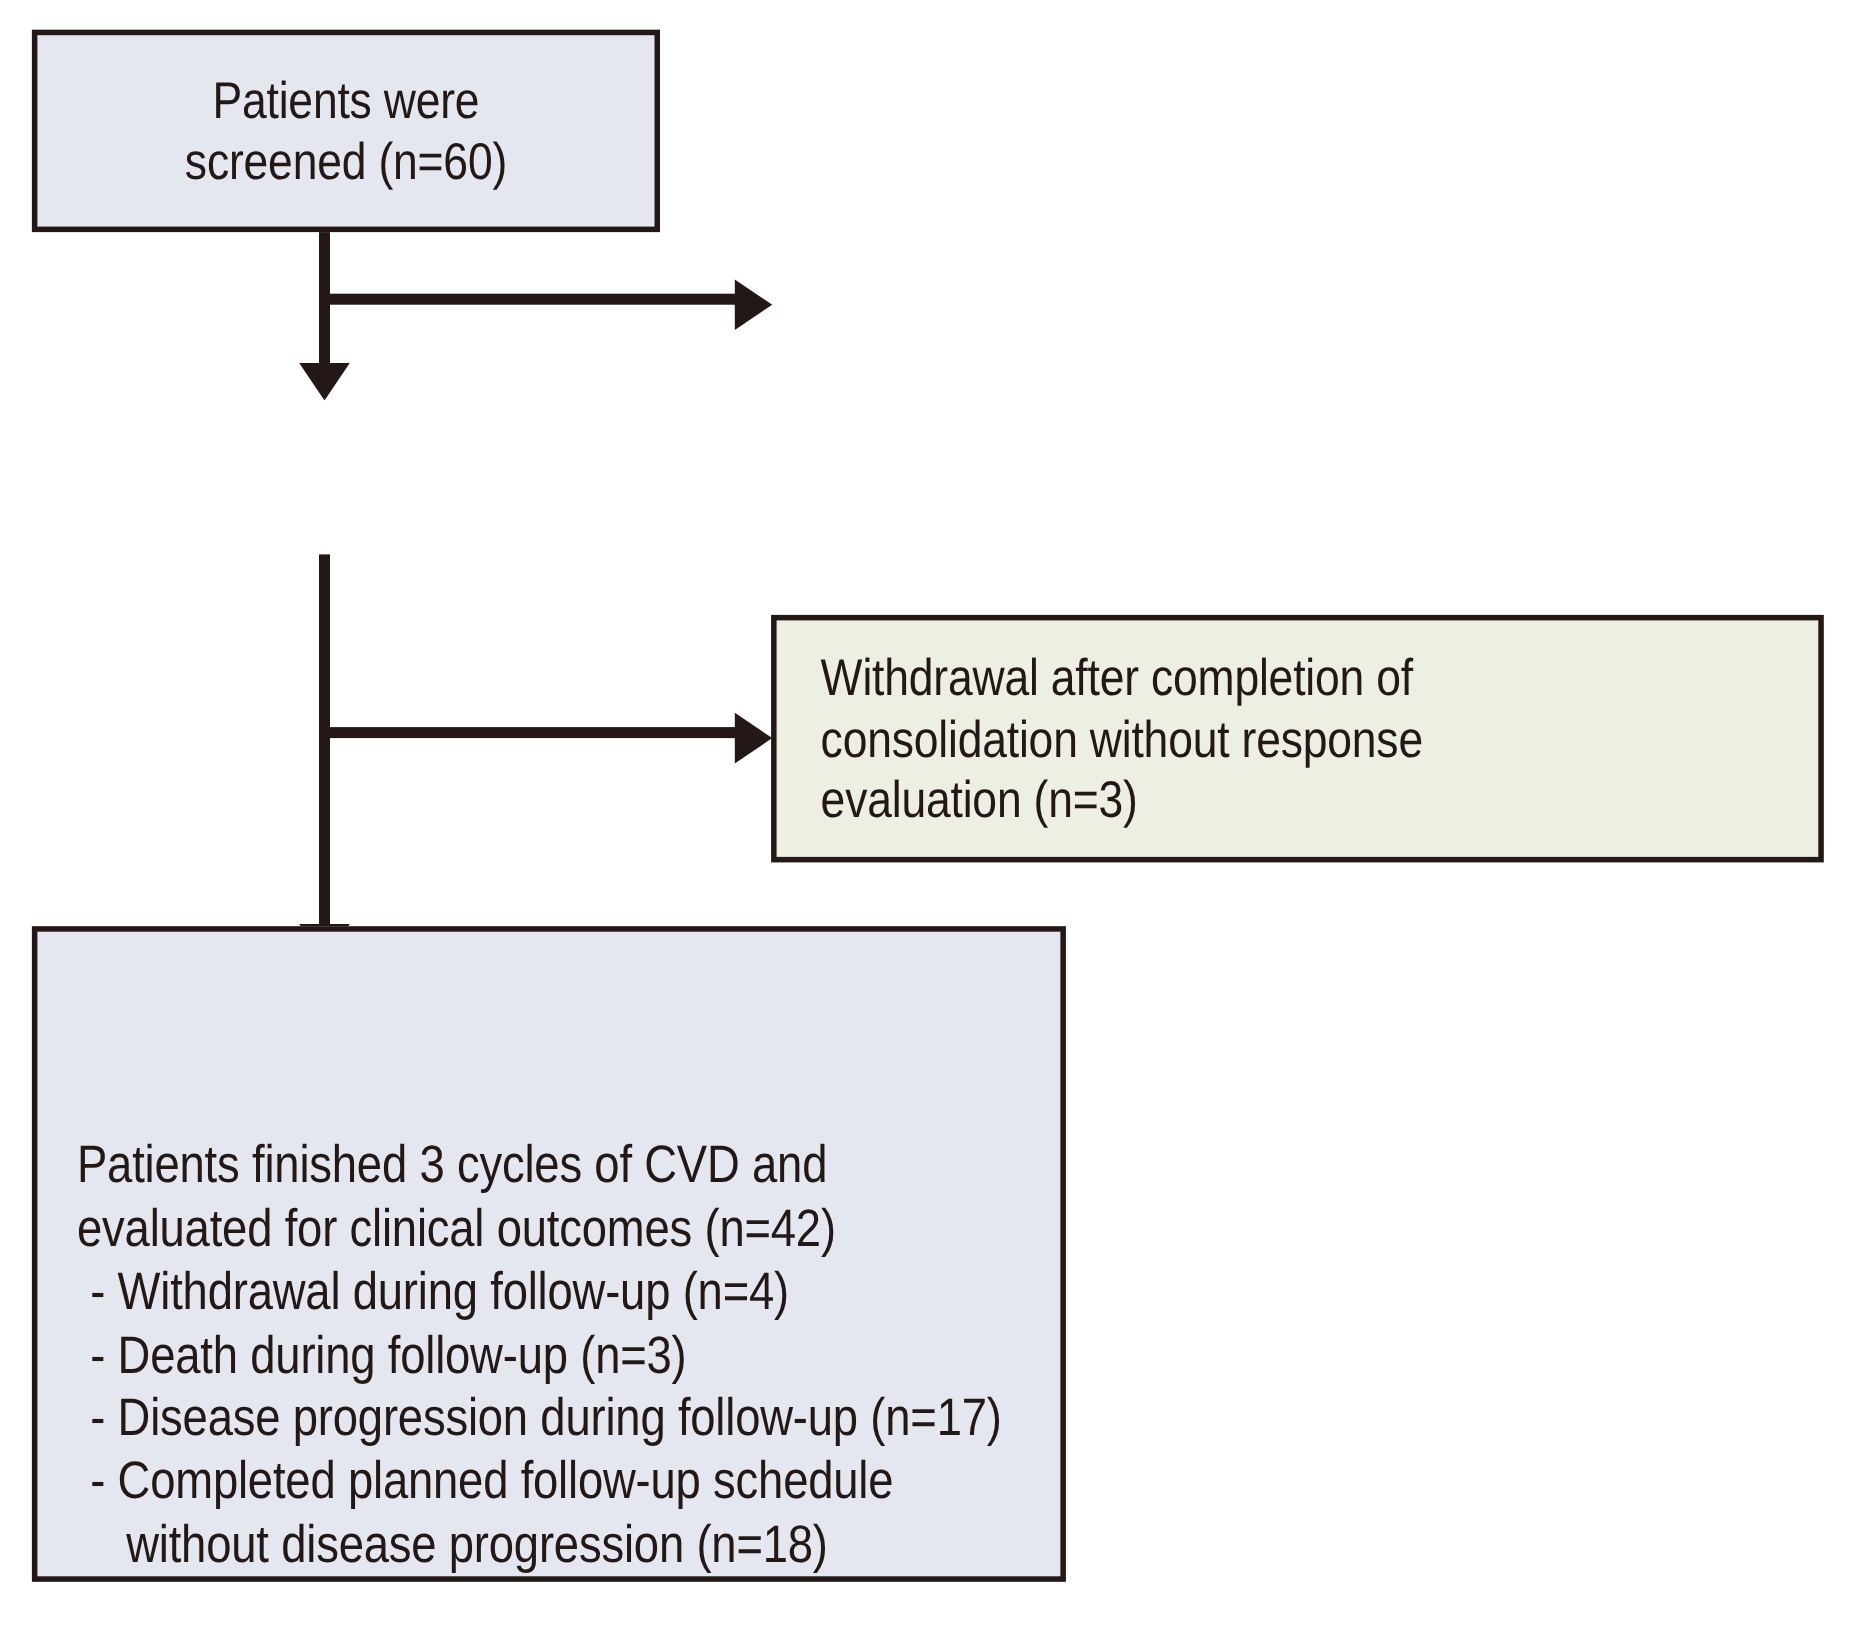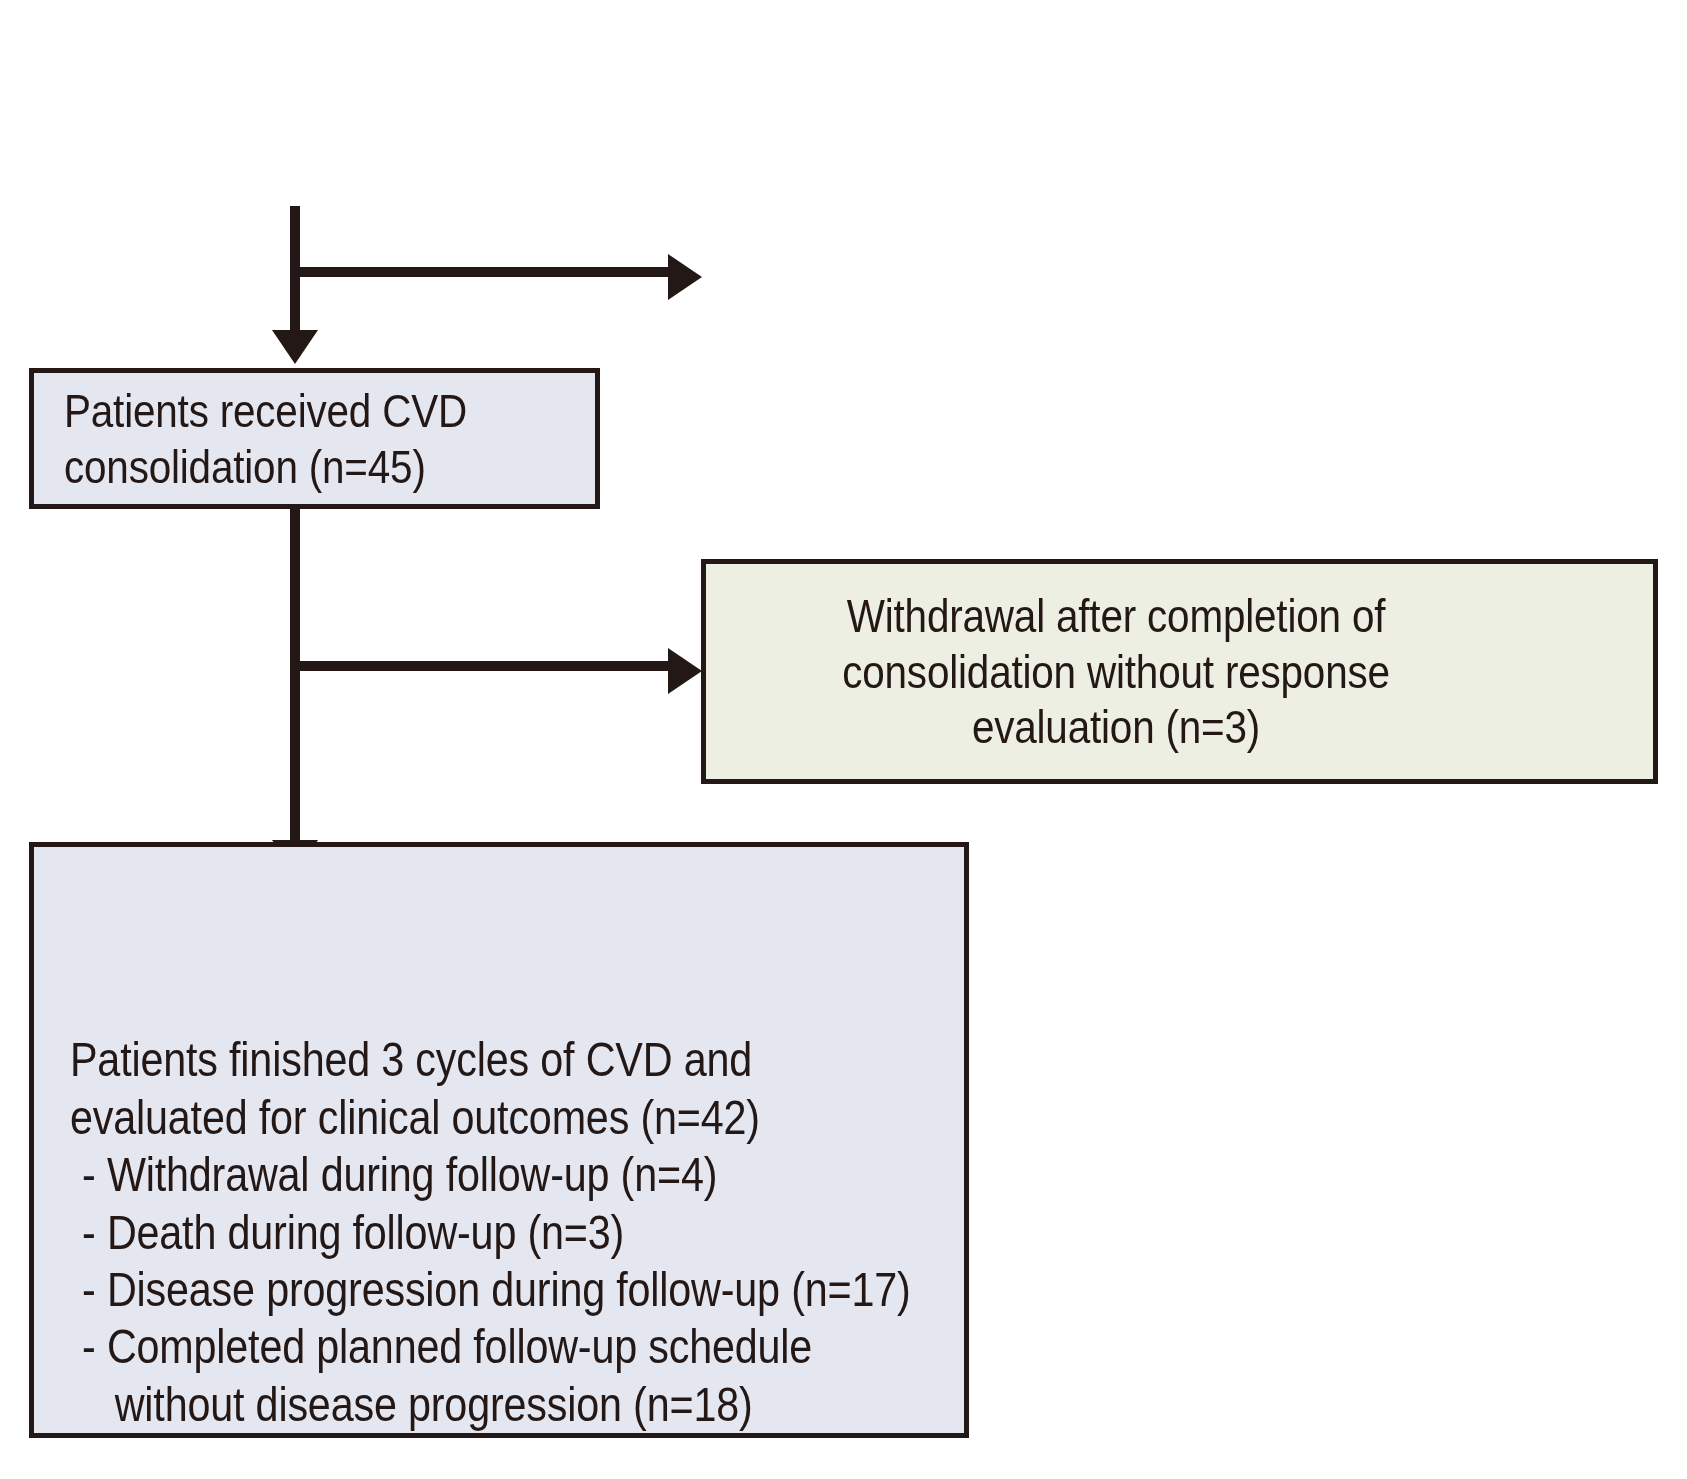--- a/index.html
+++ b/index.html
@@ -44,21 +44,21 @@
   
   #node-screened     { left: 29px;  top: 27px;   width: 571px;  height: 184px; }
   #node-screenfail   { left: 701px; top: 200px;  width: 957px;  height: 179px; }
   #node-received     { left: 29px;  top: 368px;  width: 571px;  height: 141px; }
   #node-withdrawal   { left: 701px; top: 559px;  width: 957px;  height: 225px; }
   #node-finished     { left: 29px;  top: 842px;  width: 940px; height: 596px; justify-content: flex-end; }
 
   #node-screened   .inner { padding: 0 22px; }
   #node-received   .inner { padding: 0 30px; }
   #node-screenfail .inner { padding: 0 40px; }
-  #node-withdrawal .inner { padding: 0 20px; text-align: center; }
+  #node-withdrawal .inner { padding: 0 40px; }
   #node-finished   .inner { padding: 0 36px; }
 
   #node-finished .line { font-size: 48px; line-height: 1.195; }
   #node-finished .indent { padding-left: 14px; }
   #node-finished .indent2 { padding-left: 52px; }
 
   
   .vline {
     position: absolute;
     background: #231816;
@@ -102,28 +102,28 @@
   <div class="vline" id="v1"></div>
   <div class="arrow-down" id="a1"></div>
   <div class="hline" id="h1"></div>
   <div class="arrow-right" id="ar1"></div>
 
   <div class="vline" id="v2"></div>
   <div class="arrow-down" id="a2"></div>
   <div class="hline" id="h2"></div>
   <div class="arrow-right" id="ar2"></div>
 
+  <div class="node primary center" id="node-screened">
+    <div class="inner">
+      <div class="line">Patients were</div>
+      <div class="line">screened (n=60)</div>
+    </div>
+  </div>
 
 
-  <div class="node primary" id="node-received">
-    <div class="inner">
-      <div class="line">Patients received CVD</div>
-      <div class="line">consolidation (n=45)</div>
-    </div>
-  </div>
 
   <div class="node side" id="node-withdrawal">
     <div class="inner">
       <div class="line">Withdrawal after completion of</div>
       <div class="line">consolidation without response</div>
       <div class="line">evaluation (n=3)</div>
     </div>
   </div>
 
   <div class="node primary" id="node-finished">

